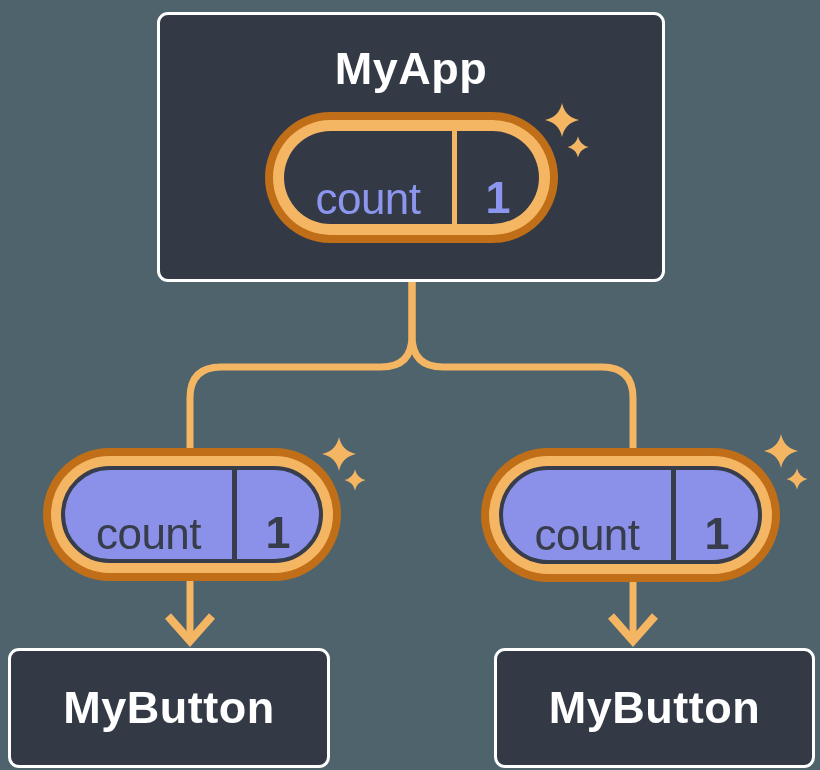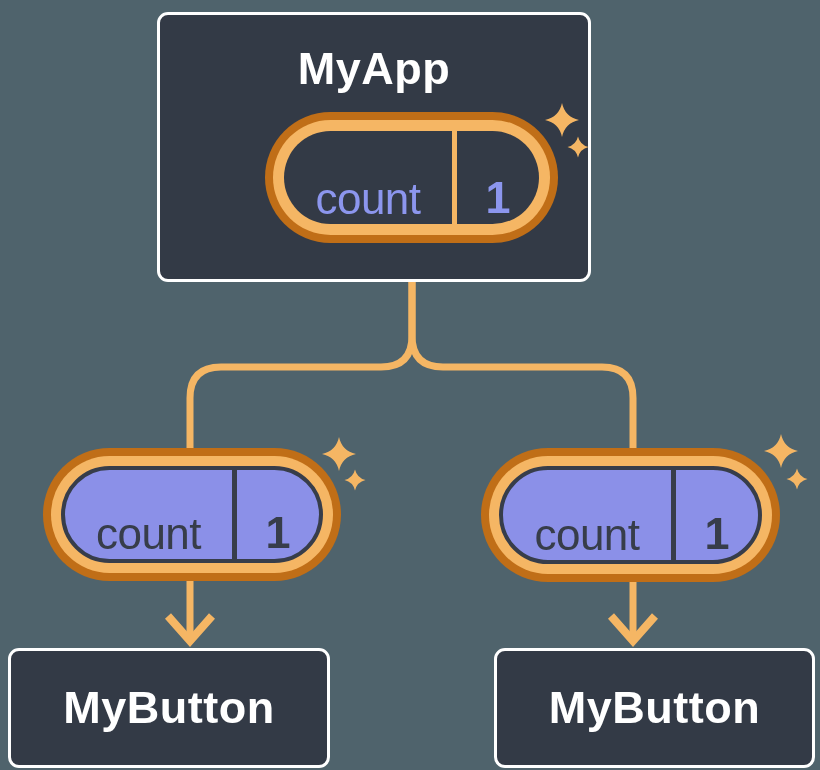--- a/index.html
+++ b/index.html
@@ -14,21 +14,21 @@
   }
   .layer { position: absolute; left: 0; top: 0; width: 820px; height: 770px; pointer-events: none; }
 
   
   .node {
     position: absolute;
     background: #333A46;
     border: 3px solid #FFFFFF;
     border-radius: 11px;
   }
-  .root-node { left: 157px; top: 12px; width: 434px; height: 270px; }
+  .root-node { left: 157px; top: 12px; width: 508px; height: 270px; }
   .node-title {
     color: #FFFFFF;
     font-size: 45px;
     font-weight: 600;
     letter-spacing: 0.5px;
     text-align: center;
     white-space: nowrap;
   }
   .root-node .node-title { margin-top: 28px; }
   .btn-node { display: flex; align-items: center; justify-content: center; }

